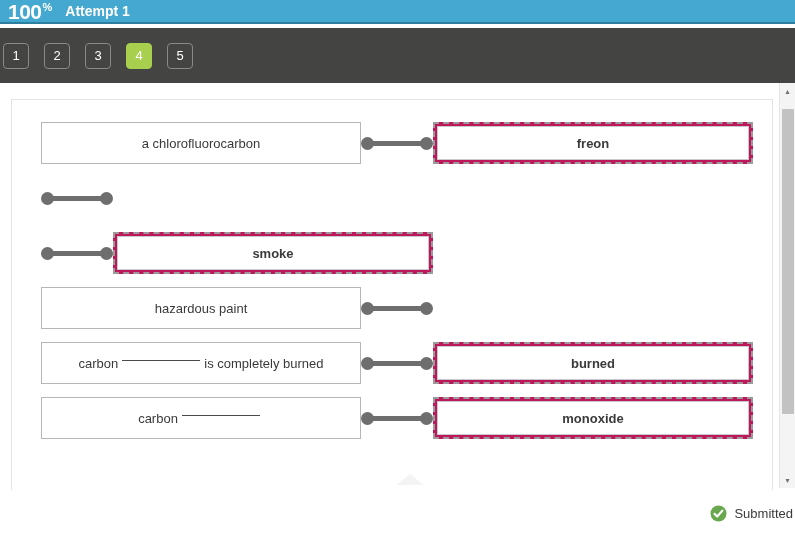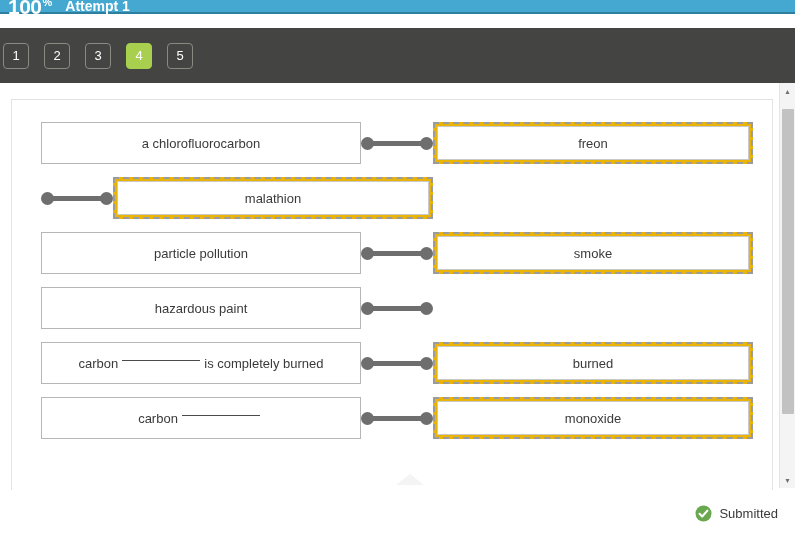--- a/index.html
+++ b/index.html
@@ -13,21 +13,21 @@
     font-family: "Liberation Sans", sans-serif;
     overflow: hidden;
     position: relative;
   }
 
   
   .score-header {
     position: absolute;
     left: 0; top: 0;
     width: 795px;
-    height: 14px;
+    height: 24px;
     background: #44a8d0;
     border-bottom: 2px solid #2e7f9e;
     box-sizing: border-box;
     display: flex;
     align-items: center;
     padding-left: 8px;
   }
   .score-value {
     color: #ffffff;
     font-size: 21px;
@@ -156,22 +156,23 @@
     background: #6e6e6e;
   }
   .conn-dot.left { left: 0px; }
   .conn-dot.right { right: 0px; }
   .right-box {
     width: 320px;
     height: 42px;
     border: 2px dashed #9b9b9b;
     box-sizing: border-box;
     padding: 2px;
-    background: #eab308;
-    cursor: pointer;
+    background: #be185d;
+    cursor: pointer;
+    font-weight: bold;
   }
   .right-inner {
     width: 100%;
     height: 100%;
     border: 1px solid #c9c9c9;
     box-sizing: border-box;
     display: flex;
     align-items: center;
     justify-content: center;
     font-size: 13px;
@@ -230,21 +231,21 @@
   .footer {
     position: absolute;
     left: 0;
     top: 490px;
     width: 795px;
     height: 46px;
     background: #ffffff;
     display: flex;
     align-items: center;
     justify-content: flex-end;
-    padding-right: 17px;
+    padding-right: 2px;
     box-sizing: border-box;
   }
   .status-badge {
     display: flex;
     align-items: center;
     font-size: 13px;
     color: #3a3a3a;
   }
   .check-icon {
     width: 17px;
@@ -285,27 +286,23 @@
           <div class="right-inner">freon</div>
         </div>
       </div>
 
       <div class="match-row">
         <div class="connector">
           <div class="conn-bar"></div>
           <div class="conn-dot left"></div>
           <div class="conn-dot right"></div>
         </div>
-        <div class="right-box">
-          <div class="right-inner">malathion</div>
-        </div>
-      </div>
-
-      <div class="match-row">
-        <div class="left-box">particle pollution</div>
+      </div>
+
+      <div class="match-row">
         <div class="connector">
           <div class="conn-bar"></div>
           <div class="conn-dot left"></div>
           <div class="conn-dot right"></div>
         </div>
         <div class="right-box">
           <div class="right-inner">smoke</div>
         </div>
       </div>
 

